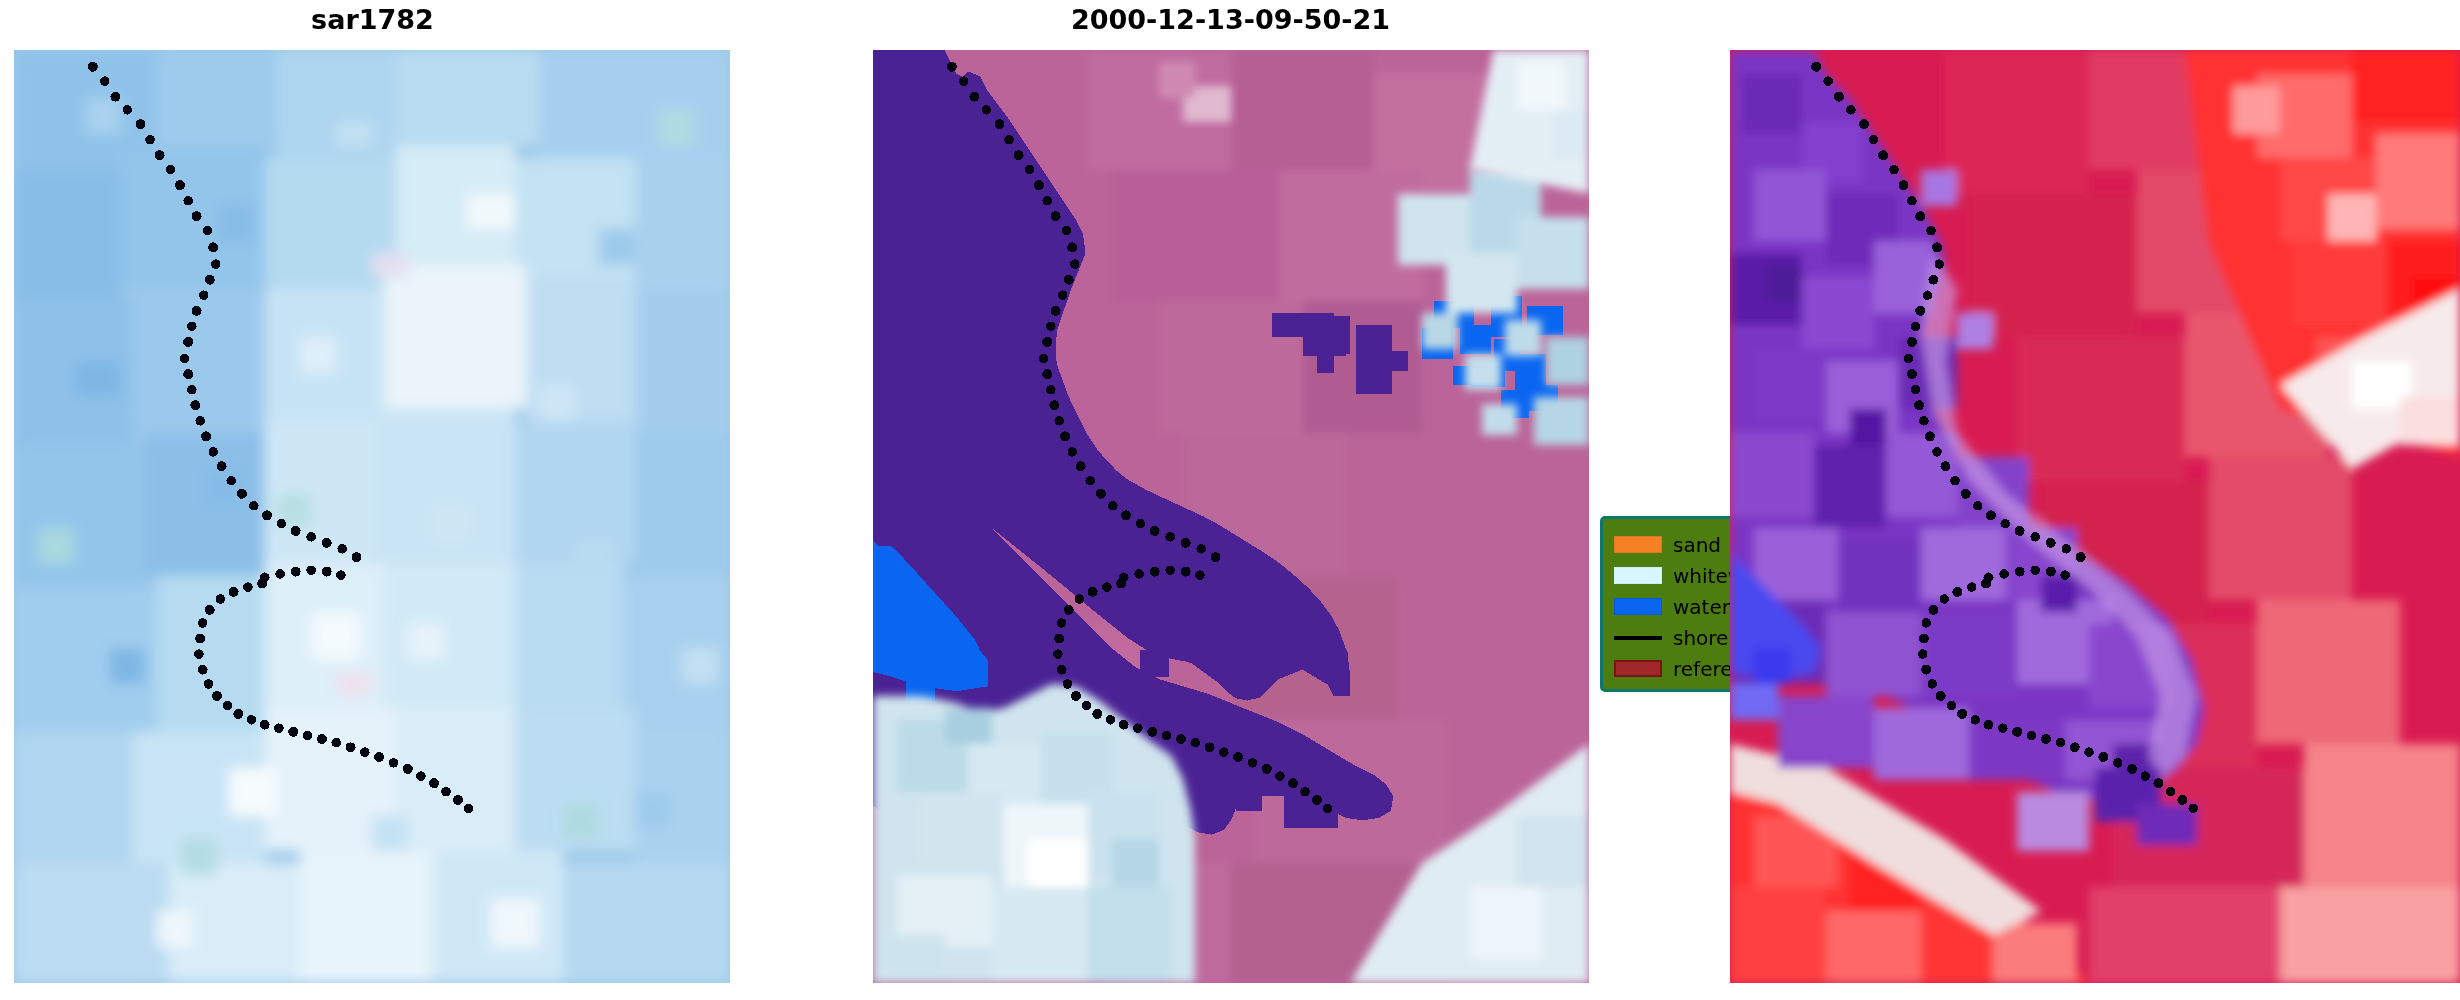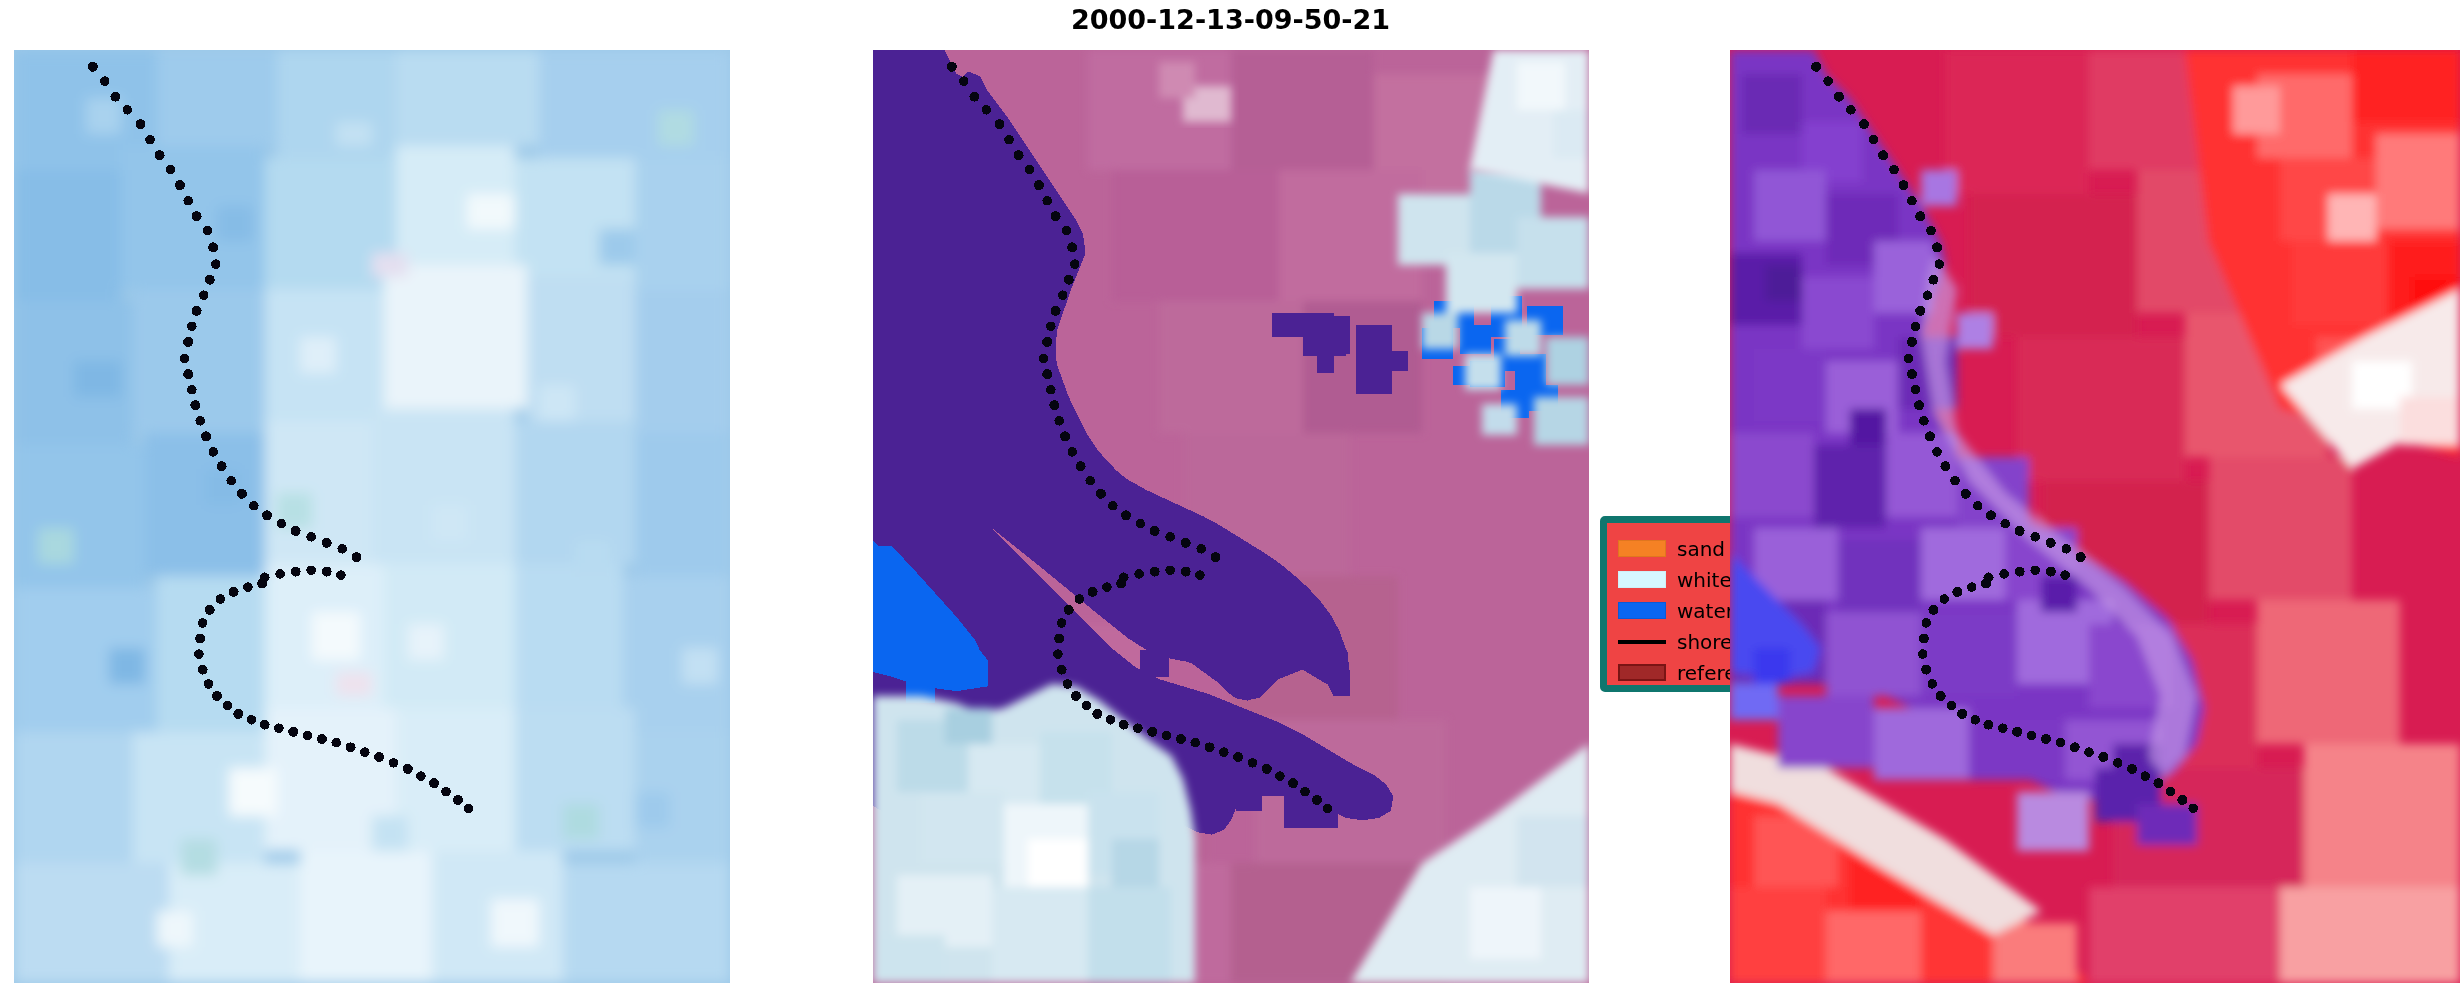--- a/index.html
+++ b/index.html
@@ -13,39 +13,40 @@
                font-size:27px;font-weight:bold;color:#000;letter-spacing:0px;
                font-family:"DejaVu Sans","Liberation Sans",sans-serif;}
   .panel-img{position:absolute;left:0;top:0;width:100%;height:100%;
              image-rendering:pixelated;}
   .panel-img svg{display:block;width:100%;height:100%;}
 
   
   .legend-clip{position:absolute;left:1600px;top:516px;width:130px;height:176px;
                overflow:hidden;}
   .legend{position:absolute;left:0;top:0;width:240px;height:176px;
-          background:#ef4444;border:7px solid #0f766e;border-radius:5px;
+          background:#4d7c0f;border:3px solid #0f766e;border-radius:5px;
           box-sizing:border-box;padding:10px 0 10px 0;}
   .legend-row{display:flex;align-items:center;height:31px;padding-left:11px;}
   .swatch{width:48px;height:17px;flex:0 0 auto;box-sizing:border-box;}
   .sw-sand{background:#f58124;border:1px solid #e0761f;}
   .sw-whitewater{background:#d6f7ff;border:1px solid #cfeff7;}
   .sw-water{background:#0a66f0;border:1px solid #0a5ad8;}
   .sw-line{background:transparent;border:none;height:17px;position:relative;}
   .sw-line:after{content:"";position:absolute;left:0;top:7px;width:48px;height:4px;background:#000;}
   .sw-ref{background:#a02828;border:2px solid #7a1414;}
   .legend-label{margin-left:11px;font-size:20px;color:#000;white-space:nowrap;
                 font-family:"DejaVu Sans","Liberation Sans",sans-serif;}
 </style>
 </head>
 <body>
 
 <div class="figure">
 
   <div style="position:absolute;left:0;top:0;width:745px;height:1000px;">
+    <div class="panel-title">sar1782</div>
     <div class="panel" style="left:14px;top:50px;width:716px;height:933px;">
       <div class="panel-img">
         <svg viewBox="0 0 60 78" preserveAspectRatio="none" shape-rendering="crispEdges">
           <defs>
             <filter id="blurA">
                 <feGaussianBlur stdDeviation="0.55"></feGaussianBlur>
               </filter>
           </defs>
           <rect x="0" y="0" width="60" height="78" fill="#9cc8e8"></rect>
           <g filter="url(#blurA)">

